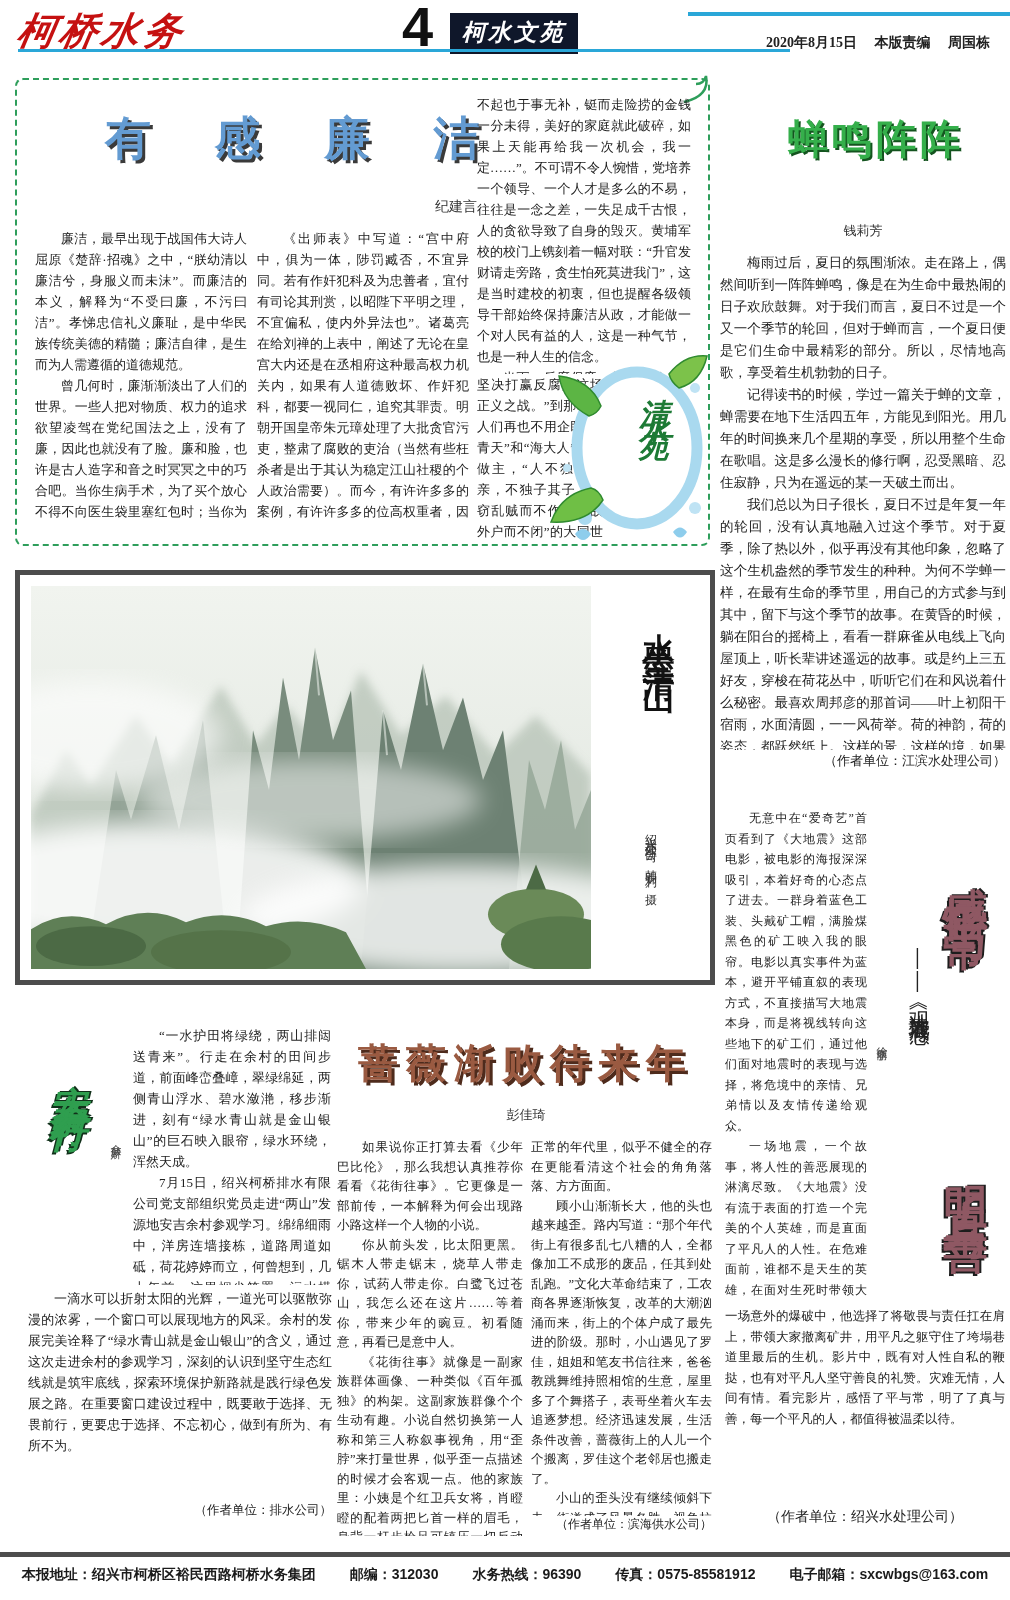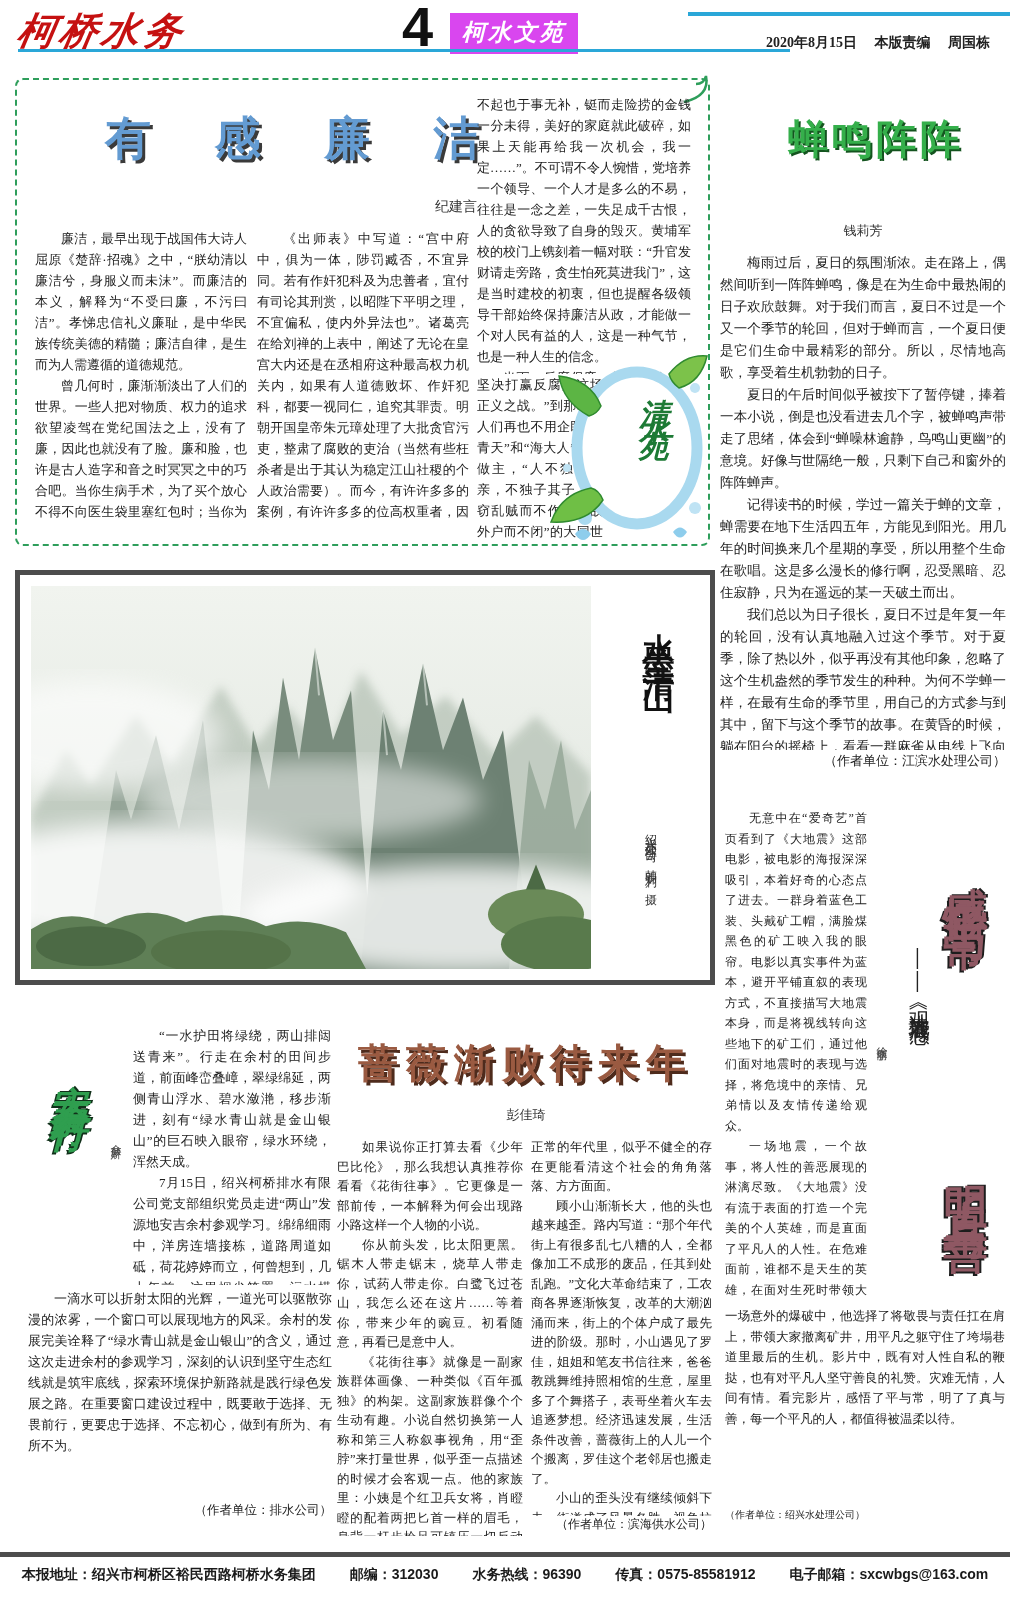--- a/index.html
+++ b/index.html
@@ -5,21 +5,21 @@
   * { margin:0; padding:0; box-sizing:border-box; }
   body { background:#888; font-family:"Liberation Serif", serif; }
   .page { position:relative; width:1010px; height:1600px; background:#ffffff; margin:0 auto; overflow:hidden; }
 
   
   .masthead { position:absolute; left:18px; top:6px; font-size:38px; font-weight:bold; font-style:italic;
               color:#c51111; transform:skewX(-10deg); letter-spacing:4px; }
   .hdr-line-topright { position:absolute; left:688px; top:12px; width:322px; height:4px; background:#2aa7d8; }
   .hdr-line-bottom  { position:absolute; left:18px; top:49px; width:772px; height:3px; background:#2aa7d8; }
   .page-num { position:absolute; left:402px; top:-6px; font-size:56px; font-weight:bold; color:#111; font-family:"Liberation Sans",sans-serif; }
-  .section-badge { position:absolute; left:450px; top:13px; background:#d946ef; color:#fff; font-size:23px;
+  .section-badge { position:absolute; left:450px; top:13px; background:#0f172a; color:#fff; font-size:23px;
                    font-weight:bold; font-style:italic; padding:4px 12px 6px 12px; letter-spacing:3px; }
   .date-line { position:absolute; right:20px; top:34px; font-size:14px; font-weight:bold; color:#222; }
   .date-line span { margin-left:14px; }
 
   
   .box1 { position:absolute; left:15px; top:78px; width:695px; height:468px;
           border:2px dashed #2e9e5b; border-radius:8px; }
   .box1 .curl { position:absolute; right:-6px; top:-10px; }
   .t-lianjie { position:absolute; left:88px; top:28px; font-size:46px; font-weight:bold; color:#639bd2;
                letter-spacing:26px; text-shadow:3px 3px 0 #3a3a3a; white-space:nowrap; }
@@ -50,21 +50,21 @@
   
   .t-chan { position:absolute; left:788px; top:112px; font-size:40px; font-weight:bold; color:#35af4b;
             letter-spacing:4px; text-shadow:2px 2px 0 #14541f; white-space:nowrap; }
   .a-chan { position:absolute; left:720px; top:222px; width:286px; text-align:center; font-size:13px; color:#333; }
   .chan-body { left:720px; top:252px; width:286px; height:498px; font-size:13.5px; line-height:22px; }
   .chan-attr { position:absolute; left:720px; top:752px; width:286px; text-align:right; font-size:13px; color:#222; }
 
   
   .ddz-col  { left:725px; top:808px; width:142px; height:492px; font-size:12px; line-height:20.5px; }
   .ddz-full { left:725px; top:1306px; width:280px; height:200px; font-size:12.5px; line-height:20.5px; }
-  .ddz-attr { position:absolute; left:725px; top:1508px; width:280px; text-align:left; font-size:10px; color:#222; }
+  .ddz-attr { position:absolute; left:725px; top:1508px; width:280px; text-align:center; font-size:14px; color:#222; }
   .ddz-sub  { position:absolute; left:905px; top:948px; writing-mode:vertical-rl; font-size:21px; color:#222;
               letter-spacing:2px; font-family:"Liberation Sans",sans-serif; }
   .ddz-auth { position:absolute; left:874px; top:1038px; writing-mode:vertical-rl; text-orientation:upright;
               font-size:11px; color:#444; letter-spacing:2px; }
   .ddz-t1, .ddz-t2 { position:absolute; left:936px; writing-mode:vertical-rl; text-orientation:upright;
               font-size:44px; font-weight:bold; color:#8f5863; letter-spacing:10px;
               text-shadow:-2px 2px 0 #1d1d1d, 2px -1px 0 #1d1d1d; }
   .ddz-t1 { top:852px; }
   .ddz-t2 { top:1150px; }
 
@@ -180,21 +180,20 @@
     <div class="photo-side">
       <div class="photo-title">水墨三清山</div>
       <div class="photo-credit">绍兴水处理公司　韩明利／摄</div>
     </div>
   </section>
 
   <h2 class="t-chan">蝉鸣阵阵</h2>
   <div class="a-chan">钱莉芳</div>
   <div class="bodycol chan-body">
     <p>梅雨过后，夏日的氛围渐浓。走在路上，偶然间听到一阵阵蝉鸣，像是在为生命中最热闹的日子欢欣鼓舞。对于我们而言，夏日不过是一个又一个季节的轮回，但对于蝉而言，一个夏日便是它们生命中最精彩的部分。所以，尽情地高歌，享受着生机勃勃的日子。</p>
-    <p>夏日的午后时间似乎被按下了暂停键，捧着一本小说，倒是也没看进去几个字，被蝉鸣声带走了思绪，体会到“蝉噪林逾静，鸟鸣山更幽”的意境。好像与世隔绝一般，只剩下自己和窗外的阵阵蝉声。</p>
     <p>记得读书的时候，学过一篇关于蝉的文章，蝉需要在地下生活四五年，方能见到阳光。用几年的时间换来几个星期的享受，所以用整个生命在歌唱。这是多么漫长的修行啊，忍受黑暗、忍住寂静，只为在遥远的某一天破土而出。</p>
     <p>我们总以为日子很长，夏日不过是年复一年的轮回，没有认真地融入过这个季节。对于夏季，除了热以外，似乎再没有其他印象，忽略了这个生机盎然的季节发生的种种。为何不学蝉一样，在最有生命的季节里，用自己的方式参与到其中，留下与这个季节的故事。在黄昏的时候，躺在阳台的摇椅上，看看一群麻雀从电线上飞向屋顶上，听长辈讲述遥远的故事。或是约上三五好友，穿梭在荷花丛中，听听它们在和风说着什么秘密。最喜欢周邦彦的那首词——叶上初阳干宿雨，水面清圆，一一风荷举。荷的神韵，荷的姿态，都跃然纸上。这样的景，这样的境，如果不亲自感受一样，岂不是很可惜？</p>
 
   </div>
   <div class="chan-attr">（作者单位：江滨水处理公司）</div>
 
   <div class="bodycol ddz-col">
     <p>无意中在“爱奇艺”首页看到了《大地震》这部电影，被电影的海报深深吸引，本着好奇的心态点了进去。一群身着蓝色工装、头戴矿工帽，满脸煤黑色的矿工映入我的眼帘。电影以真实事件为蓝本，避开平铺直叙的表现方式，不直接描写大地震本身，而是将视线转向这些地下的矿工们，通过他们面对地震时的表现与选择，将危境中的亲情、兄弟情以及友情传递给观众。</p>
     <p>一场地震，一个故事，将人性的善恶展现的淋漓尽致。《大地震》没有流于表面的打造一个完美的个人英雄，而是直面了平凡人的人性。在危难面前，谁都不是天生的英雄，在面对生死时带领大家逃生的张鹏举——在</p>
   </div>

